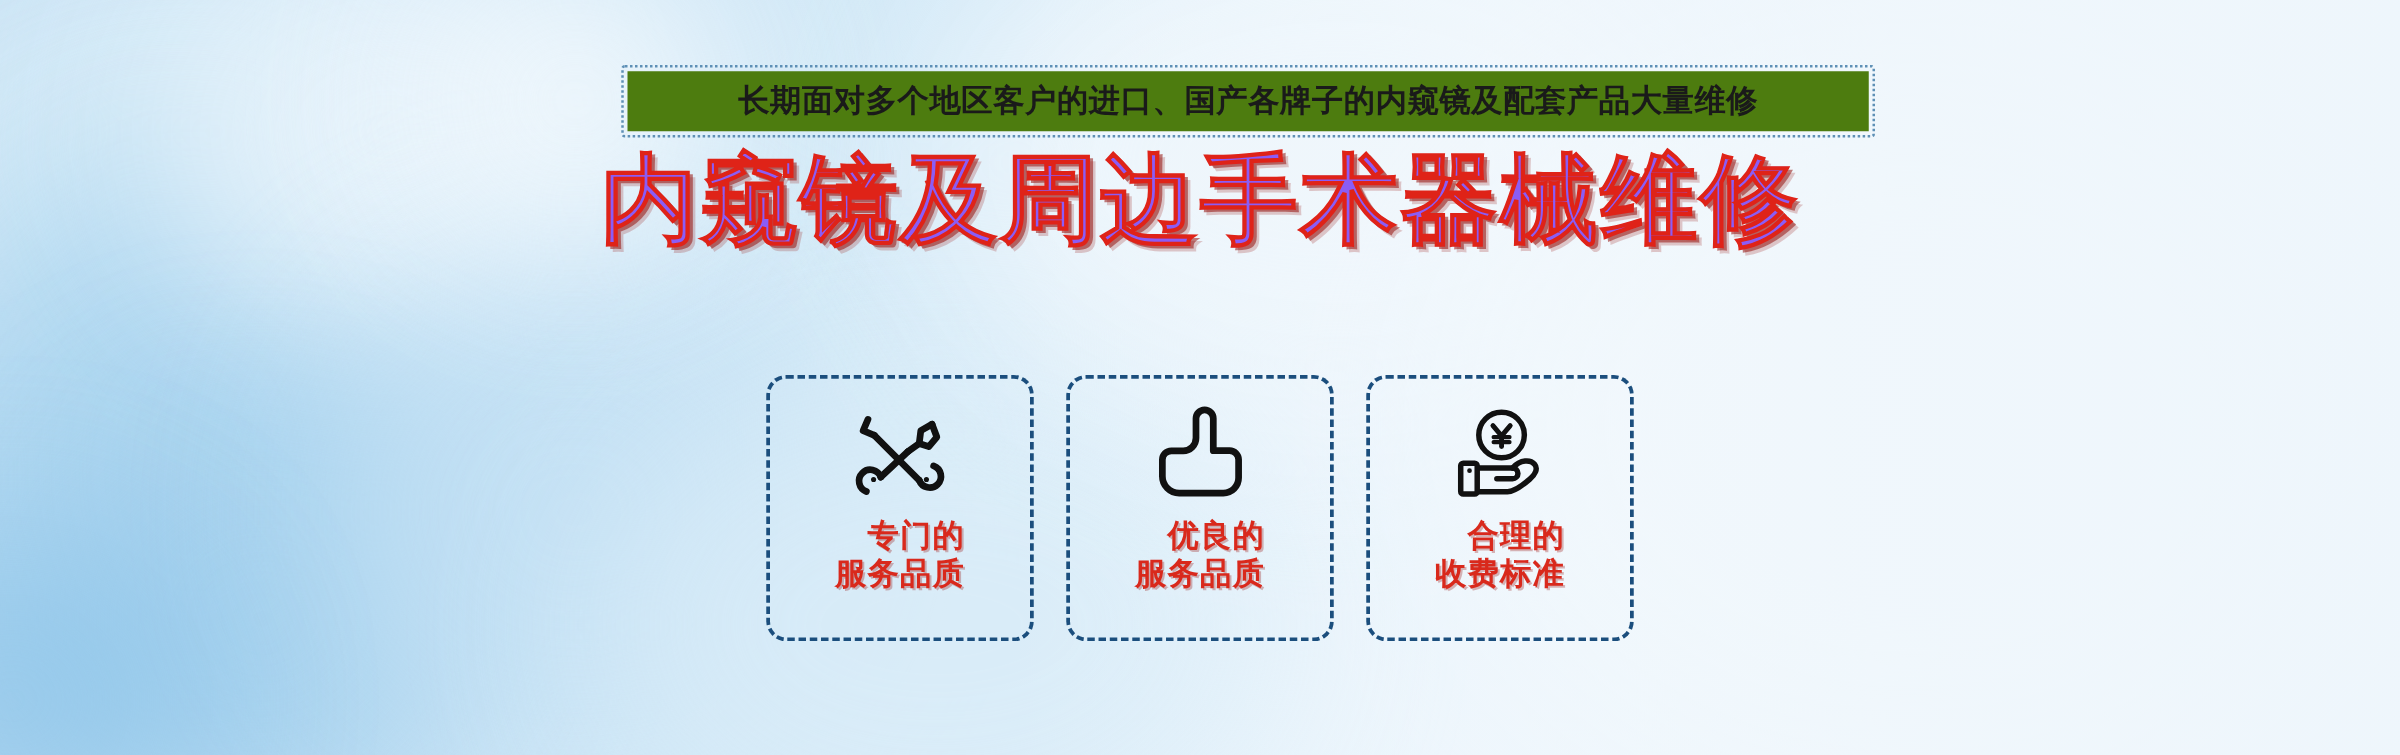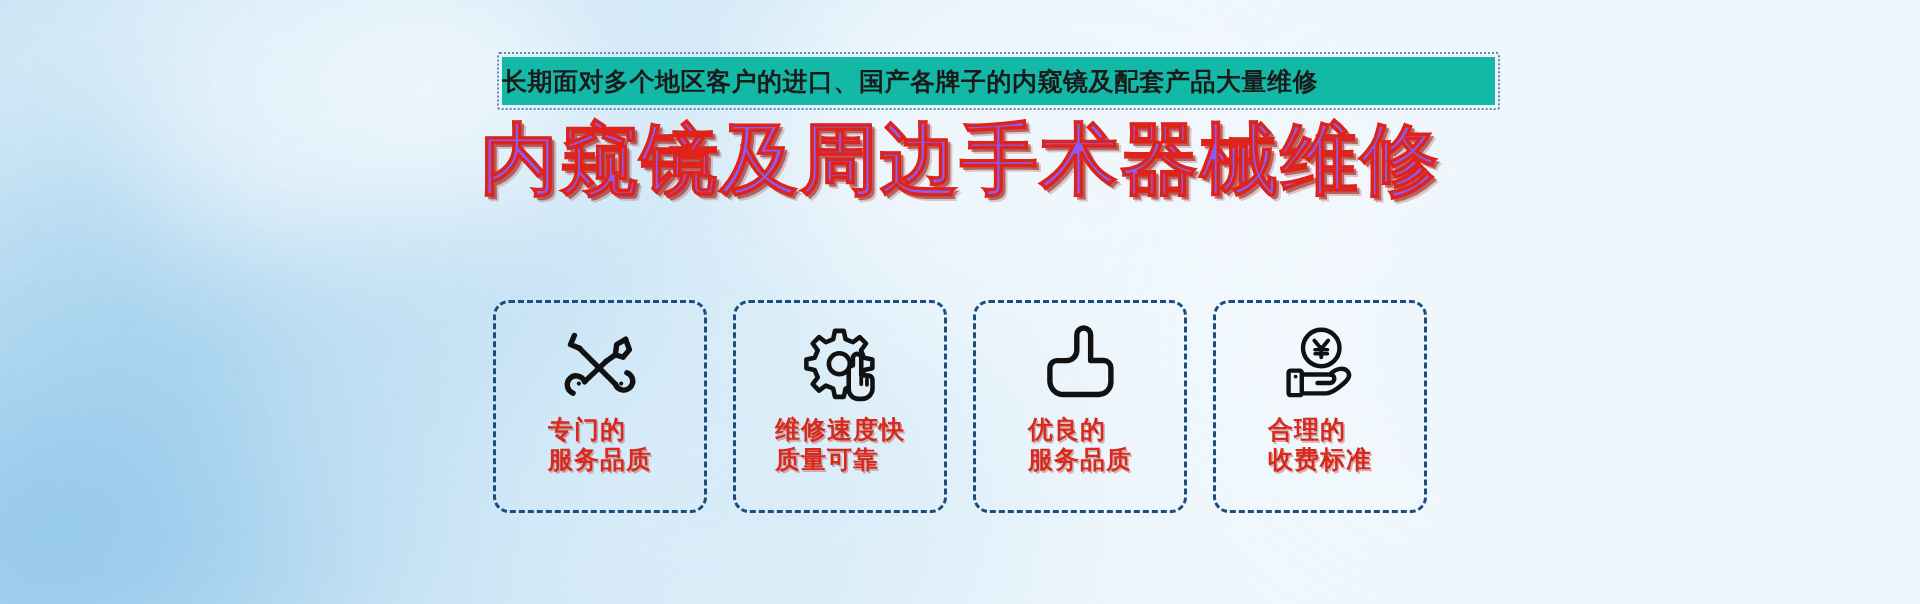--- a/index.html
+++ b/index.html
@@ -78,24 +78,24 @@
     width: 1003px;
     height: 58px;
     border: 2px dotted #5e90b6;
     border-radius: 3px;
     box-sizing: border-box;
     padding: 3px;
   }
   .subtitle-inner {
     width: 100%;
     height: 100%;
-    background: #14b8a6;
+    background: #4d7c0f;
     display: flex;
     align-items: center;
-    justify-content: flex-start;
+    justify-content: center;
     box-sizing: border-box;
   }
   .subtitle-text {
     font-size: 25px;
     font-weight: 700;
     color: #1a1a1a;
     letter-spacing: .5px;
     white-space: nowrap;
     line-height: 1;
   }
@@ -143,21 +143,21 @@
   }
   .card-icon {
     height: 88px;
     display: flex;
     align-items: center;
     justify-content: center;
   }
   .card-icon svg { display: block; }
   .card-label {
     margin-top: 6px;
-    text-align: left;
+    text-align: right;
     font-size: 25px;
     font-weight: 700;
     color: #d9291c;
     line-height: 1.18;
     letter-spacing: 1px;
     text-shadow: 1.5px 1.5px 0 rgba(150,18,12,.30);
   }
   .card-label .ln { display: block; white-space: nowrap; }
 </style>
 </head>
@@ -205,45 +205,20 @@
             <path d="M20 45 a7 7 0 1 0 -9 9"></path>
             <circle cx="15.5" cy="46.5" r="1.6" fill="#111111" stroke="none"></circle>
           </svg>
         </div>
         <div class="card-label">
           <span class="ln">专门的</span>
           <span class="ln">服务品质</span>
         </div>
       </div>
 
-      <div class="card">
-        <div class="card-icon">
-          <svg width="86" height="82" viewBox="0 0 68 64" fill="none" stroke="#111111" stroke-width="3.6" stroke-linecap="round" stroke-linejoin="round">
-
-            <path d="M30 5 L37 5 L38.4 11.6 L44.2 14 L49.6 10 L54.6 15 L50.6 20.4 L53 26.2 L59.6 27.6 L59.6 34.6
-                     L53 36 L50.6 41.8 L54.6 47.2 L49.6 52.2 L44.2 48.2 L38.4 50.6 L37 57.2 L30 57.2
-                     L28.6 50.6 L22.8 48.2 L17.4 52.2 L12.4 47.2 L16.4 41.8 L14 36 L7.4 34.6 L7.4 27.6
-                     L14 26.2 L16.4 20.4 L12.4 15 L17.4 10 L22.8 14 L28.6 11.6 Z"></path>
-            <circle cx="33.5" cy="31" r="8.3"></circle>
-
-            <g fill="#e2eff9">
-              <path d="M44.2 26.5 a3.3 3.3 0 0 1 6.6 0 L50.8 40
-                       L56.6 40.4 a3.2 3.2 0 0 1 3.1 3.2 L59.7 50.6
-                       a8.2 8.2 0 0 1 -8.2 8.2 L48.5 58.8
-                       a7.6 7.6 0 0 1 -7.6 -7.6 L40.9 35.6
-                       a3.3 3.3 0 0 1 3.3 -3.3 Z"></path>
-            </g>
-            <path d="M50.8 41.8 L50.8 47.2 M55.3 43.2 L55.3 47.6" stroke-width="3"></path>
-          </svg>
-        </div>
-        <div class="card-label">
-          <span class="ln">维修速度快</span>
-          <span class="ln">质量可靠</span>
-        </div>
-      </div>
 
       <div class="card">
         <div class="card-icon">
           <svg width="80" height="82" viewBox="0 0 60 64" fill="none" stroke="#111111" stroke-width="4.2" stroke-linecap="round" stroke-linejoin="round">
             <path d="M27.5 8.5 a5.4 5.4 0 0 1 10.8 0 L38.3 28.5
                      L48.5 28.5 a5.6 5.6 0 0 1 5.6 5.6 L54.1 45.5
                      a9.5 9.5 0 0 1 -9.5 9.5 L17 55
                      a10.5 10.5 0 0 1 -10.5 -10.5 L6.5 34.2
                      a5.6 5.6 0 0 1 5.6 -5.6 L19.5 28.6
                      a8 8 0 0 0 8 -8 Z"></path>

